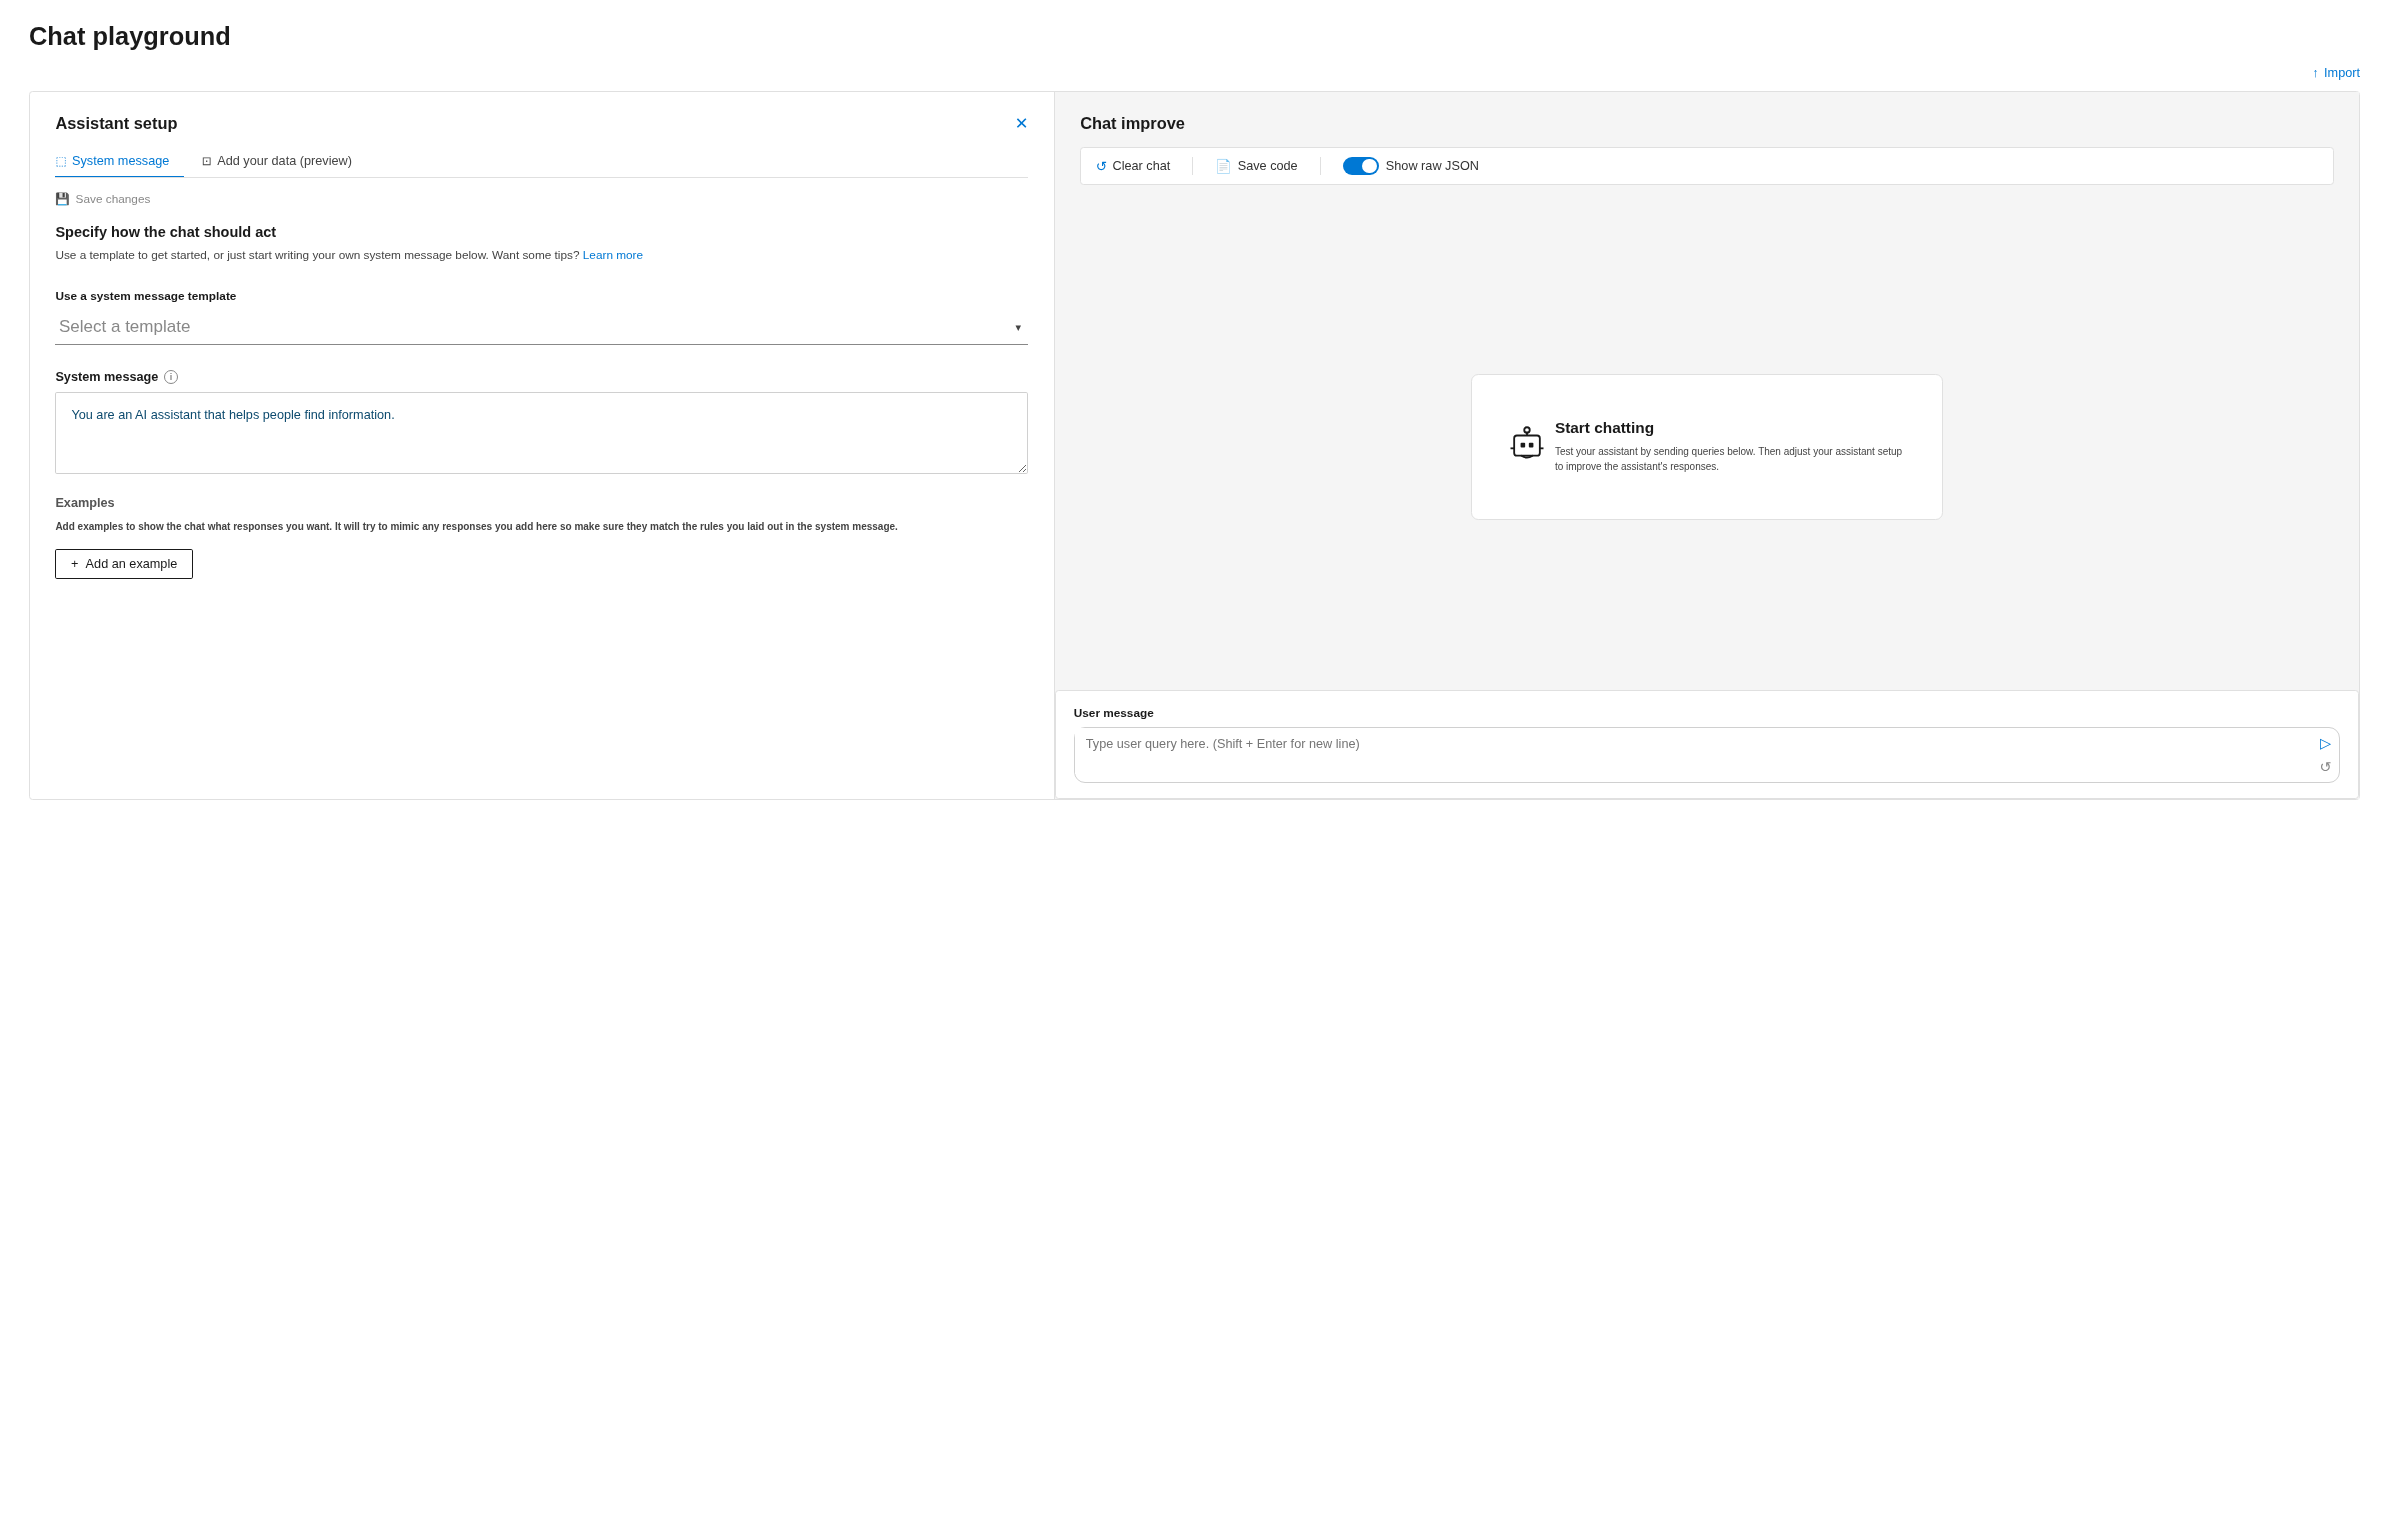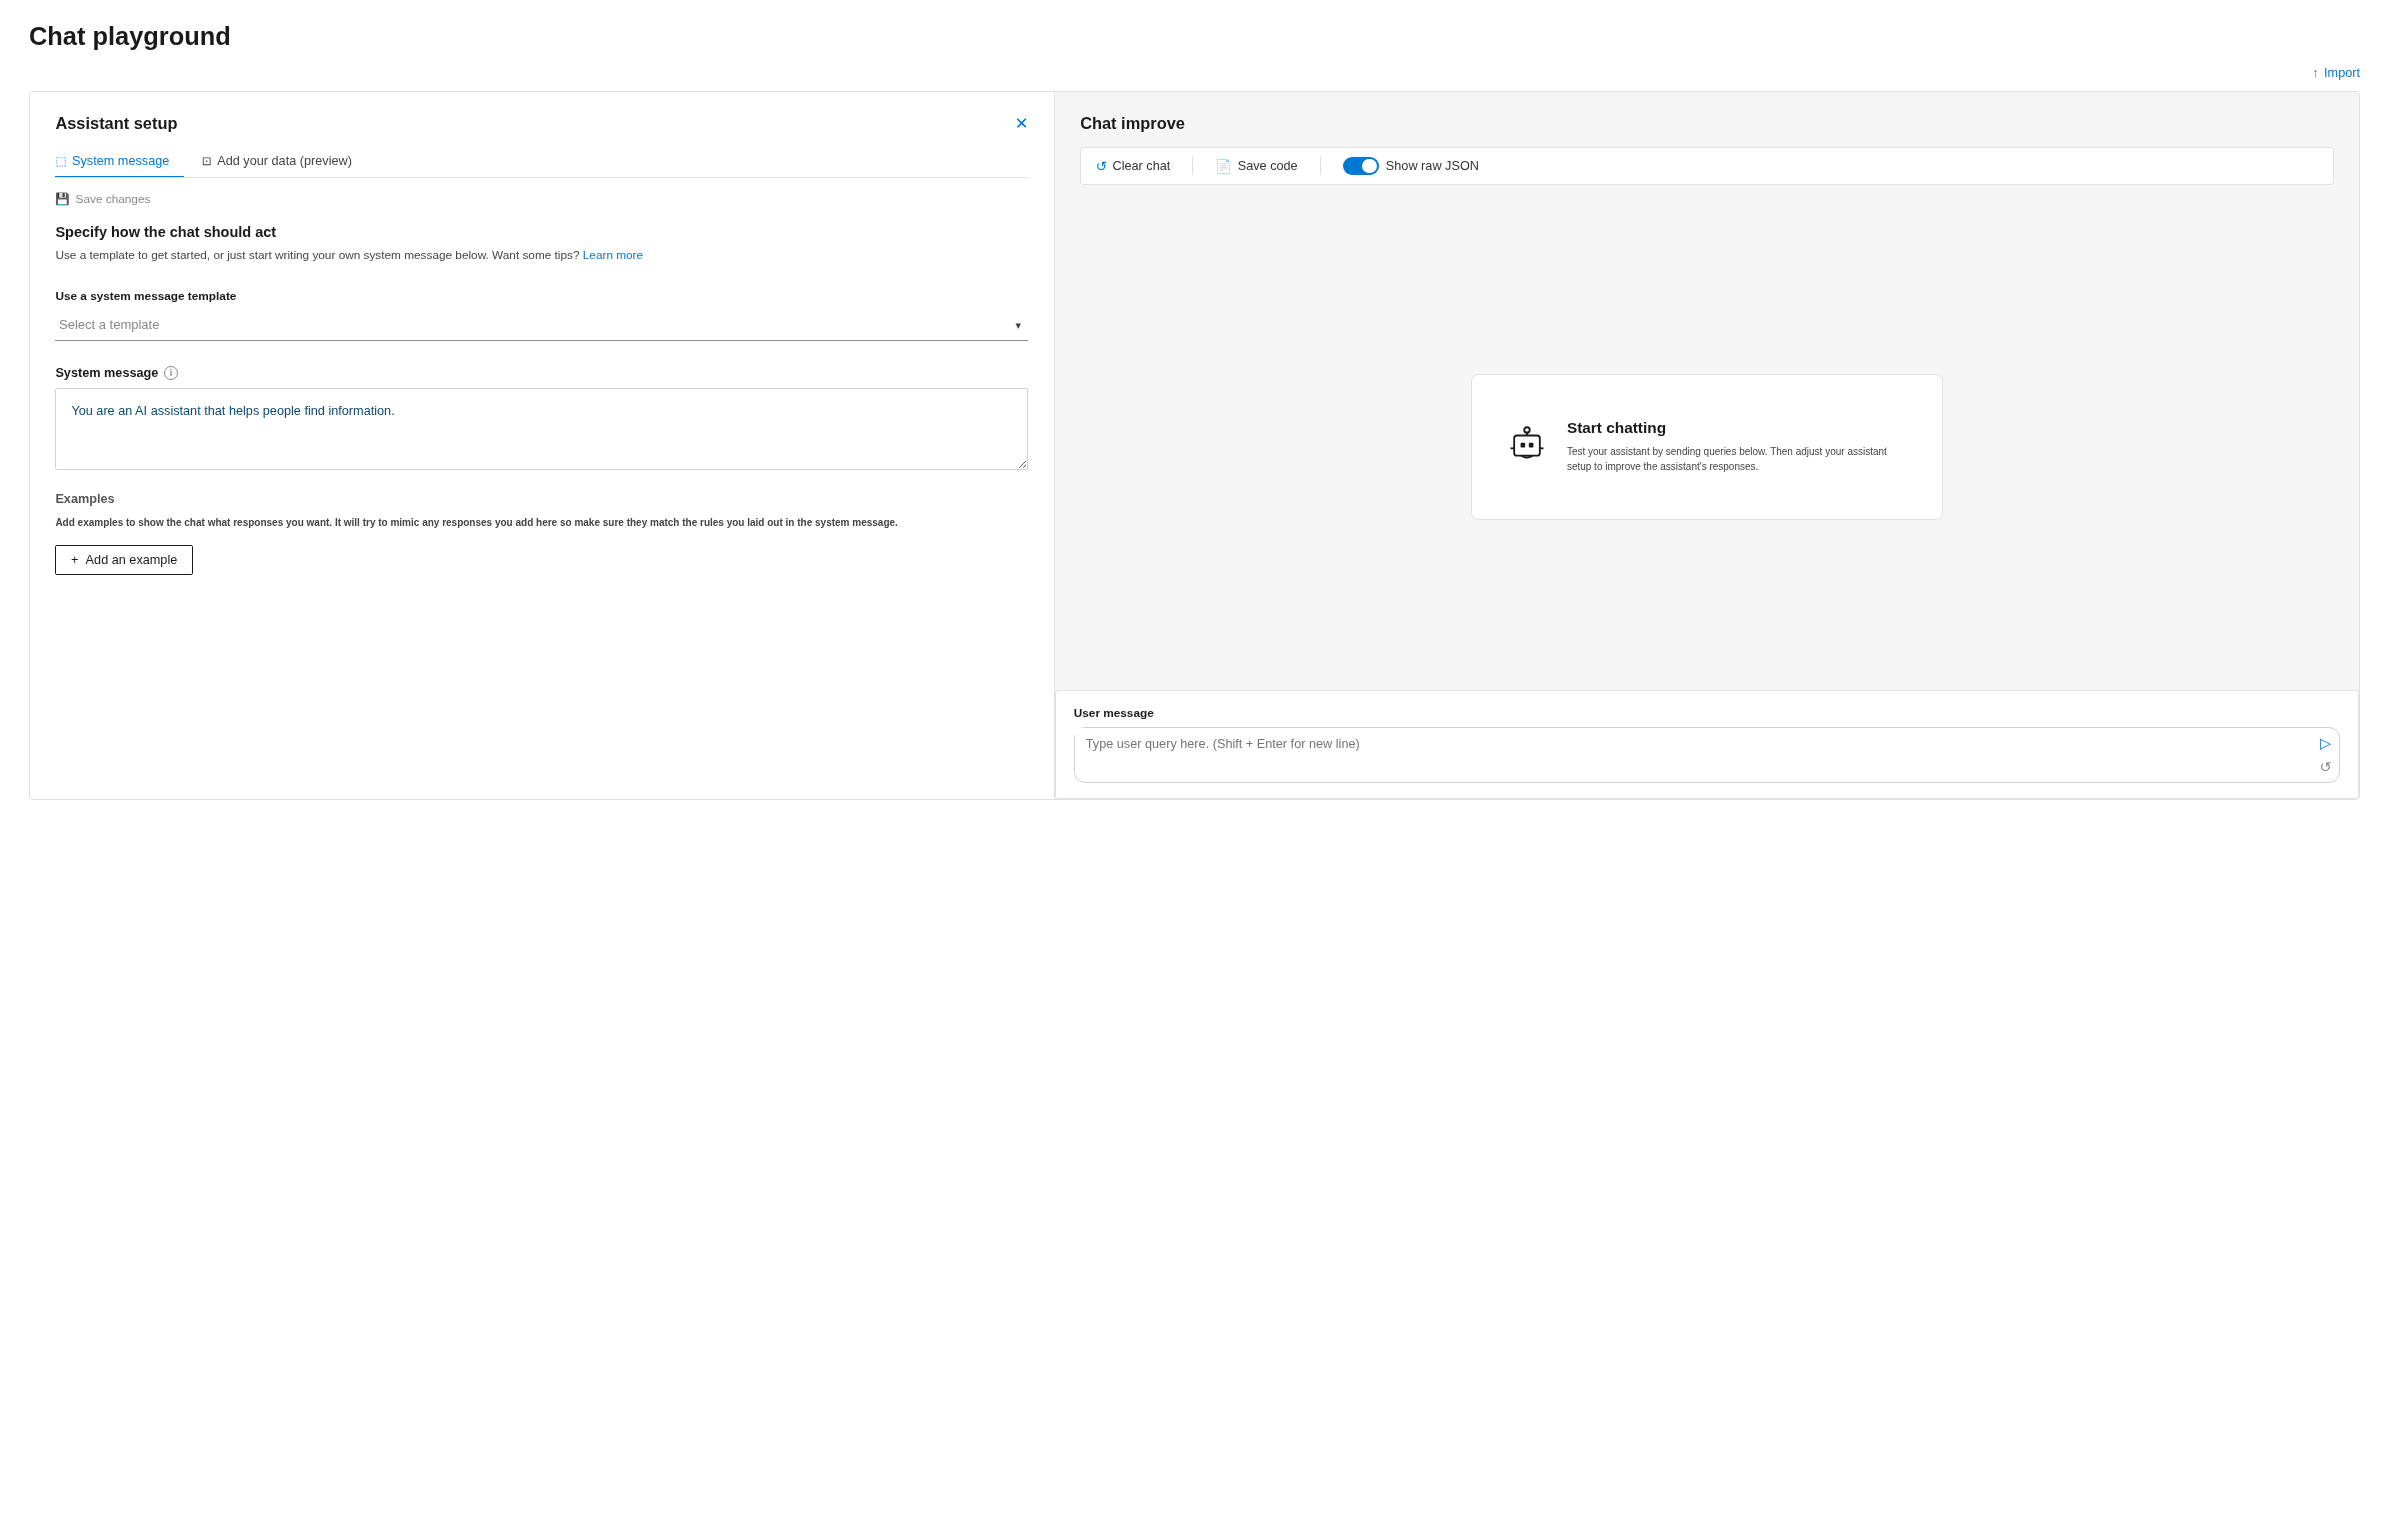--- a/index.html
+++ b/index.html
@@ -135,21 +135,21 @@
     }
     .select-wrapper {
       position: relative;
       margin-bottom: 18px;
     }
     .select-wrapper select {
       width: 100%;
       padding: 7.3px 11px 7.3px 3.6px;
       border: none;
       border-bottom: 0.9px solid #888;
-      font-size: 13px;
+      font-size: 17px;
       color: #888;
       background: transparent;
       appearance: none;
       cursor: pointer;
       outline: none;
     }
     .select-chevron {
       position: absolute;
       right: 7.3px;
       top: 50%;
@@ -295,21 +295,21 @@
       justify-content: center;
       padding: 18px 0;
     }
     .start-chatting-card {
       background: #fff;
       border: 0.9px solid #e0e0e0;
       border-radius: 7.3px;
       padding: 44px 33px;
       display: flex;
       align-items: flex-start;
-      gap: 18px;
+      gap: 6px;
       max-width: 472px;
       width: 100%;
     }
     .robot-icon-wrap {
       flex-shrink: 0;
     }
     .robot-icon {
       width: 44px;
       height: 44px;
     }

